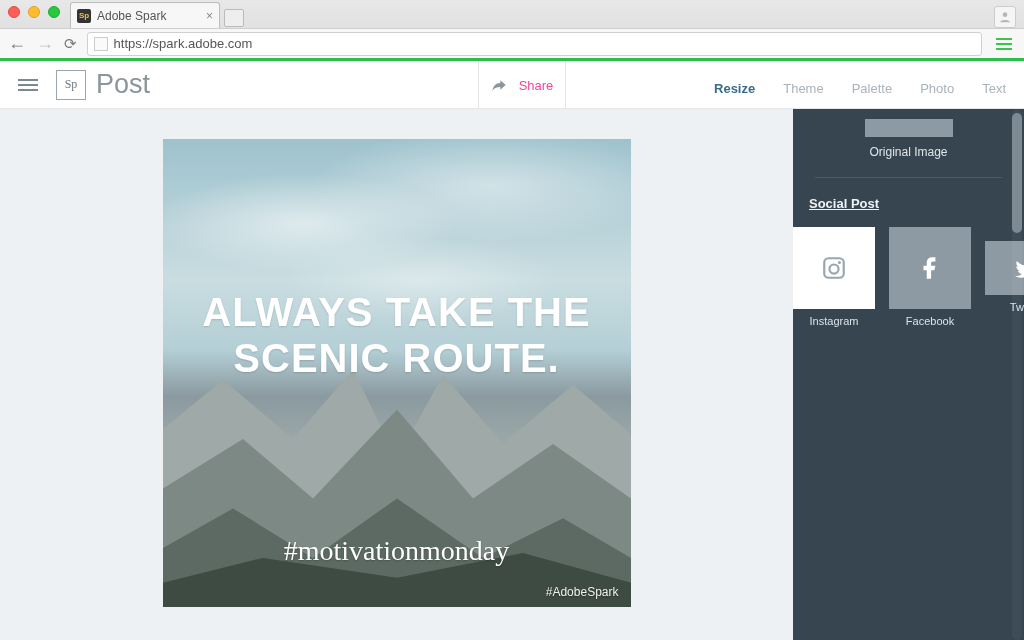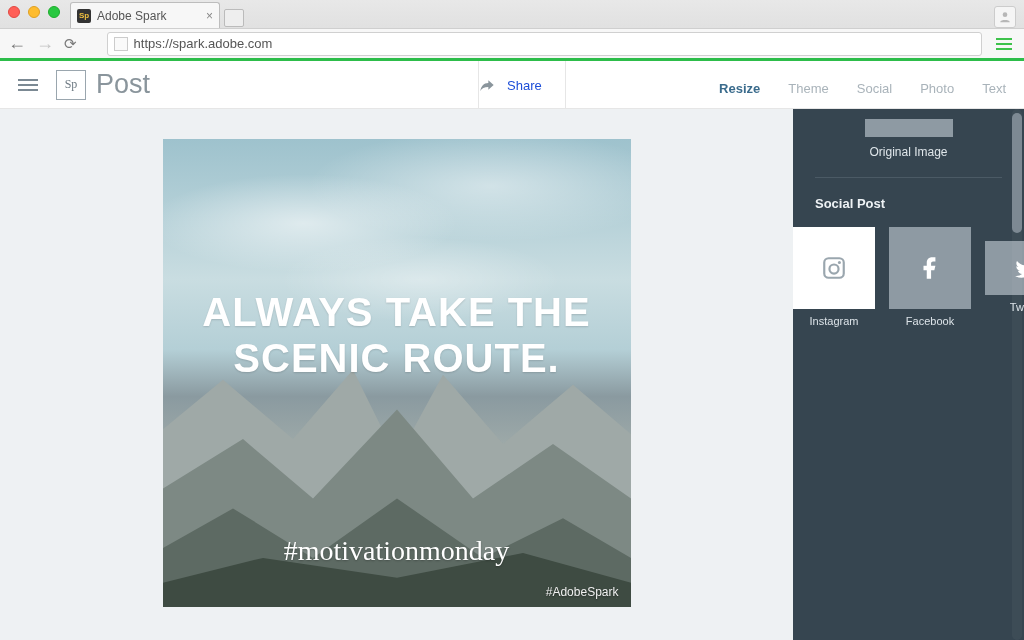--- a/index.html
+++ b/index.html
@@ -15,34 +15,34 @@
   .tl-green { background:#28c840; border:1px solid #1dad2c; }
   .browser-tab { height:26px; width:150px; margin-left:70px; background:#f7f7f7; border:1px solid #bdbdbd; border-bottom:none; border-top-left-radius:3px; border-top-right-radius:3px; display:flex; align-items:center; padding:0 6px; font-size:12px; color:#555; }
   .browser-tab .favicon { width:14px;height:14px;background:#333;margin-right:6px;display:flex;align-items:center;justify-content:center;color:#f0c040;font-size:8px;font-weight:bold;border-radius:2px; }
   .browser-tab .close-x { margin-left:auto; color:#888; font-size:12px; }
   .new-tab-btn { width:20px;height:18px;margin-left:4px;margin-bottom:1px;border:1px solid #bbb;border-radius:2px;background:#eee; }
   .user-square { position:absolute; right:8px; top:6px; width:22px;height:22px;background:#f5f5f5;border:1px solid #ccc;border-radius:3px;display:flex;align-items:center;justify-content:center;color:#aaa;font-size:14px;}
   .addr-row { height:30px; background:#f7f7f7; display:flex; align-items:center; padding:0 8px; gap:10px; border-top:1px solid #cfcfcf;}
   .nav-arrow { color:#7a7a7a; font-size:18px; }
   .nav-arrow.disabled { color:#c5c5c5; }
   .reload { color:#7a7a7a; font-size:15px; }
-  .addr-bar { flex:1; height:24px; border:1px solid #d0d0d0; border-radius:3px; background:#fff; display:flex; align-items:center; padding:0 6px; font-size:13px; color:#555;margin-left:20px; }
+  .addr-bar { flex:1; height:24px; border:1px solid #d0d0d0; border-radius:3px; background:#fff; display:flex; align-items:center; padding:0 6px; font-size:13px; color:#555; }
   .addr-bar .page-icon { width:14px;height:14px;border:1px solid #ccc;background:#fafafa;margin-right:6px; }
   .menu-lines { display:flex;flex-direction:column;gap:3px; padding:4px;}
   .menu-lines span { display:block;width:16px;height:2px;background:#3dc24b; }
 
   
   .app { position:relative; width:100%; height:582px; background:#fff; }
   .green-strip { height:3px; background:#2dbd4a; width:100%; }
   .topbar { height:48px; border-bottom:1px solid #e6e6e6; display:flex; align-items:center; padding:0 18px; position:relative; }
   .hamburger { margin-right:18px; color:#7b8993; cursor:pointer; }
   .hamburger span{display:block;width:20px;height:2px;background:#7b8993;margin:3px 0;}
   .sp-logo { width:30px;height:30px;border:1px solid #9aa6ae;display:flex;align-items:center;justify-content:center;font-size:12px;color:#6e7a83;font-family:Georgia,serif;margin-right:10px;}
   .app-title { font-size:27px; color:#8a959c; font-weight:300; }
-  .share-block { position:absolute; left:478px; top:0; height:48px; width:88px; border-left:1px solid #e6e6e6; border-right:1px solid #e6e6e6; display:flex;align-items:center;justify-content:flex-start;gap:12px;color:#1d4ed8;font-size:13px; cursor:pointer;}
+  .share-block { position:absolute; left:478px; top:0; height:48px; width:88px; border-left:1px solid #e6e6e6; border-right:1px solid #e6e6e6; display:flex;align-items:center;justify-content:center;gap:12px;color:#ec4899;font-size:13px; cursor:pointer;}
   .tabs { position:absolute; right:18px; top:0; height:54px; display:flex; align-items:center; gap:28px; font-size:13px; }
   .tab-item { color:#a9b3ba; cursor:pointer; }
   .tab-item.active { color:#3a6b8c; font-weight:600; }
 
   .workspace { display:flex; height:531px; }
   .canvas-area { flex:1; background:#eef1f3; display:flex; align-items:flex-start; justify-content:center; padding-top:30px; overflow:hidden;}
   .post-canvas { width:468px; height:468px; position:relative; background:linear-gradient(to bottom,#9ec2cd 0%, #c9dde1 30%, #b4cfd6 45%, #8a9aa0 55%, #a6b0ac 70%, #7e8b86 85%, #4e5a56 100%); overflow:hidden; color:#fff; }
   .sky-cloud { position:absolute; inset:0; background:
       radial-gradient(ellipse 220px 70px at 30% 18%, rgba(255,255,255,.55), transparent 70%),
       radial-gradient(ellipse 260px 80px at 70% 10%, rgba(255,255,255,.45), transparent 70%),
@@ -54,21 +54,21 @@
   .hashtag { position:absolute; bottom:40px; left:0; right:0; text-align:center; font-family: "Brush Script MT","Segoe Script",cursive; font-size:28px; text-shadow:0 1px 2px rgba(0,0,0,.25);}
   .watermark { position:absolute; bottom:8px; right:12px; font-size:12px; color:#f0f0f0; text-shadow:0 1px 2px rgba(0,0,0,.4);}
 
   .sidebar { width:231px; background:#364550; color:#d7dee3; padding:10px 0 20px; position:relative; }
   .scroll-track { position:absolute; right:2px; top:0; bottom:0; width:10px; background:rgba(255,255,255,.04); border-radius:5px; }
   .scroll-thumb { position:absolute; right:2px; top:4px; width:10px; height:120px; background:#7d8993; border-radius:5px; }
   .orig-block { text-align:center; }
   .orig-thumb { width:88px; height:18px; background:#8e9aa3; margin:0 auto 8px; }
   .orig-label { font-size:12px; color:#dfe6ea; }
   .sep { border:none; border-top:1px solid #4b5a65; margin:18px 22px; }
-  .section-title { font-size:13px; color:#eef2f5; font-weight:600; padding:0 22px 6px; }
+  .section-title { font-size:13px; color:#eef2f5; font-weight:600; padding:0 16px 6px;text-decoration:underline; }
   .tiles { display:flex; flex-direction:row; align-items:center; gap:14px; padding-top:10px;}
   .tile { text-align:center; cursor:pointer;}
   .tile-box { width:82px; height:82px; background:#8e9aa3; display:flex; align-items:center; justify-content:center; color:#fff; }
   .tile-box.selected { background:#fff; color:#9aa6ae; }
   .tile-box.short { height:54px; }
   .tile-label { font-size:11px; color:#dce3e8; margin-top:6px; }
   .icon-svg { width:26px; height:26px; }
 </style>
 </head>
 <body>
@@ -126,21 +126,21 @@
     <div class="share-block">
       <svg width="16" height="14" viewBox="0 0 24 20">
           <path fill="#8a959c" d="M14 3l8 7-8 7v-4c-6 0-10 2-12 6 1-7 5-12 12-12V3z"></path>
         </svg>
       <span>Share</span>
     </div>
 
     <div class="tabs">
       <span class="tab-item active">Resize</span>
       <span class="tab-item">Theme</span>
-      <span class="tab-item">Social</span>
+      <span class="tab-item">Palette</span>
       <span class="tab-item">Photo</span>
       <span class="tab-item">Text</span>
     </div>
   </div>
 
   <div class="workspace">
     <div class="canvas-area">
       <div class="post-canvas">
         <div class="sky-cloud"></div>
         <div class="mountains">

